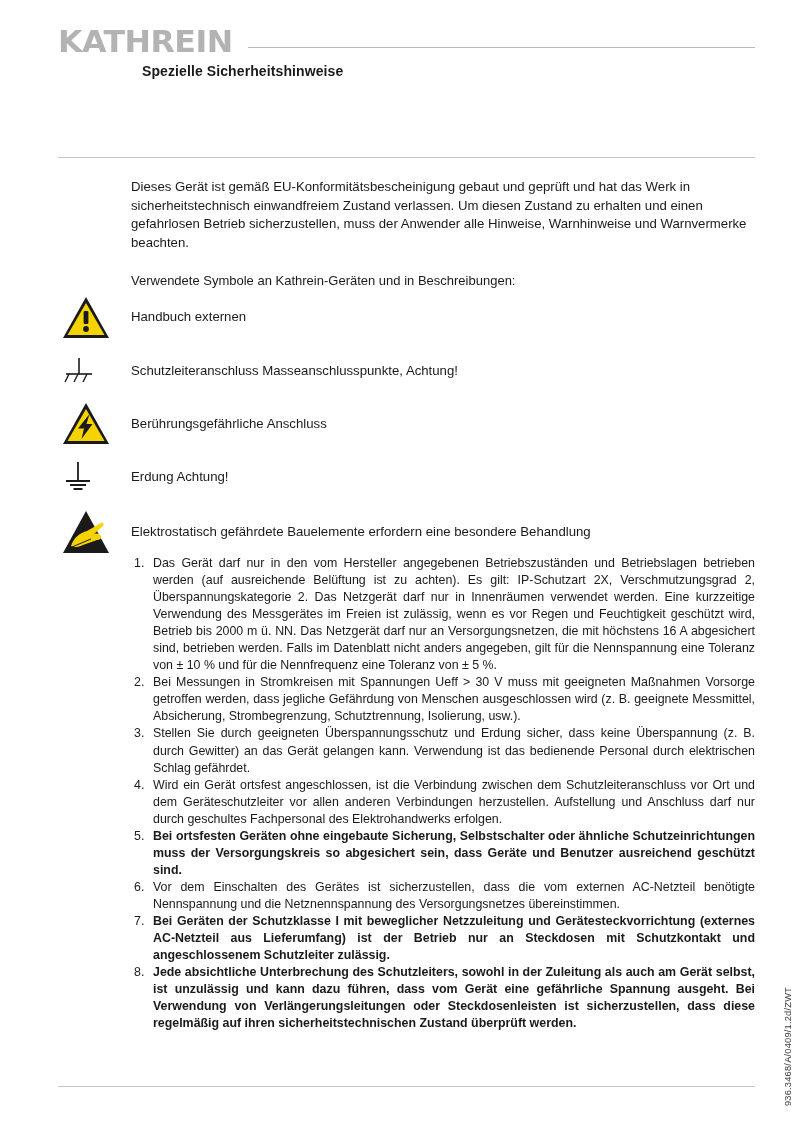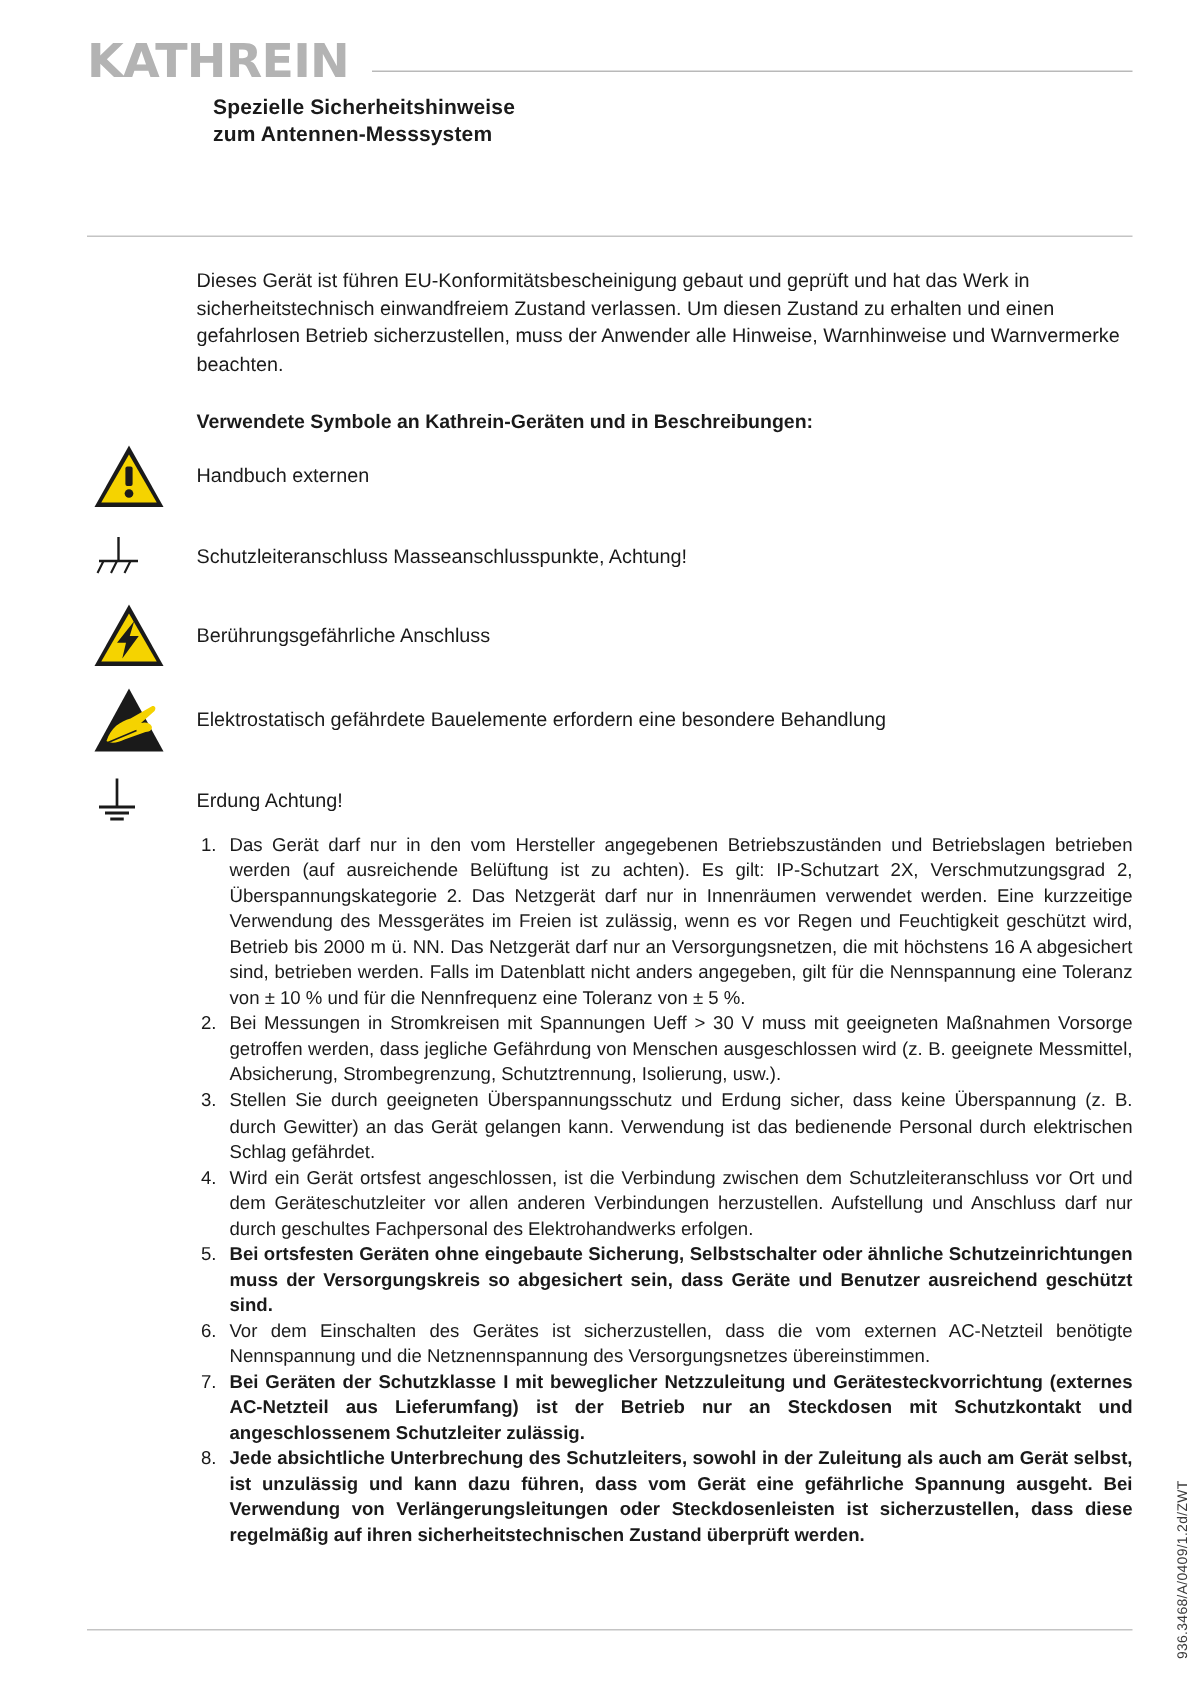--- a/index.html
+++ b/index.html
@@ -83,21 +83,21 @@
   .intro {
     font-size: 13.2px;
     line-height: 1.42;
     text-align: left;
     color: #1a1a1a;
     margin: 0;
   }
   .symbols-heading {
     margin: 20px 0 16px 0;
     font-size: 13px;
-    font-weight: bold;
+    font-weight: normal;
     color: #1a1a1a;
   }
 
   
   .symbol-list {
     position: absolute;
     left: 55px;
     top: 288px;
     width: 700px;
   }
@@ -173,28 +173,27 @@
 </head>
 <body>
 
 <div class="page">
 
   <div class="header">
     <div class="logo">KATHREIN</div>
     <div class="logo-rule"></div>
     <div class="doc-title">
       <span>Spezielle Sicherheitshinweise</span>
-      <span class="line2">zum Antennen-Messsystem</span>
     </div>
   </div>
 
   <div class="rule rule-top"></div>
 
   <div class="content">
-    <p class="intro">Dieses Gerät ist führen EU-Konformitätsbescheinigung gebaut und geprüft und hat das Werk in sicherheitstechnisch einwandfreiem Zustand verlassen. Um diesen Zustand zu erhalten und einen gefahrlosen Betrieb sicherzustellen, muss der Anwender alle Hinweise, Warnhinweise und Warnvermerke beachten.</p>
+    <p class="intro">Dieses Gerät ist gemäß EU-Konformitätsbescheinigung gebaut und geprüft und hat das Werk in sicherheitstechnisch einwandfreiem Zustand verlassen. Um diesen Zustand zu erhalten und einen gefahrlosen Betrieb sicherzustellen, muss der Anwender alle Hinweise, Warnhinweise und Warnvermerke beachten.</p>
     <p class="symbols-heading">Verwendete Symbole an Kathrein-Geräten und in Beschreibungen:</p>
   </div>
 
   <div class="symbol-list">
 
     <div class="symbol-row r1">
       <div class="symbol-icon">
         <svg width="50" height="45" viewBox="0 0 50 45" aria-hidden="true">
           <polygon points="25,2 48,43 2,43" fill="#1a1a1a"></polygon>
           <polygon points="25,8 43.5,40 6.5,40" fill="#f5d300"></polygon>
@@ -222,43 +221,43 @@
       <div class="symbol-icon">
         <svg width="50" height="45" viewBox="0 0 50 45" aria-hidden="true">
           <polygon points="25,2 48,43 2,43" fill="#1a1a1a"></polygon>
           <polygon points="25,8 43.5,40 6.5,40" fill="#f5d300"></polygon>
           <polygon points="28.5,13 17,27.5 23,27.5 20.5,38 31.5,23 25.5,23" fill="#1a1a1a"></polygon>
         </svg>
       </div>
       <div class="symbol-label">Berührungsgefährliche Anschluss</div>
     </div>
 
-    <div class="symbol-row r4">
-      <div class="symbol-icon">
-        <svg width="50" height="46" viewBox="0 0 50 46" aria-hidden="true">
-          <polygon points="25,2 48,44 2,44" fill="#1a1a1a"></polygon>
-          <path d="M10,37 C13,28 19,24 26,22 L40,14 C42,13 43.5,15 42,17 L33,25 C36,24 39,25 40,27 C41,29 39,31 36,31 L22,36 C18,38 13,39 10,37 Z" fill="#f5d300"></path>
-          <path d="M11,38 L30,30" stroke="#1a1a1a" stroke-width="1" fill="none"></path>
-        </svg>
-      </div>
-      <div class="symbol-label">Elektrostatisch gefährdete Bauelemente erfordern eine besondere Behandlung</div>
-    </div>
-
     <div class="symbol-row r5">
       <div class="symbol-icon">
         <svg width="44" height="40" viewBox="0 0 44 40" aria-hidden="true">
           <line x1="17" y1="5" x2="17" y2="24" stroke="#1a1a1a" stroke-width="1.8"></line>
           <line x1="5" y1="24" x2="29" y2="24" stroke="#1a1a1a" stroke-width="2"></line>
           <line x1="9" y1="28" x2="25" y2="28" stroke="#1a1a1a" stroke-width="2"></line>
           <line x1="12.5" y1="32" x2="21.5" y2="32" stroke="#1a1a1a" stroke-width="2"></line>
         </svg>
       </div>
       <div class="symbol-label">Erdung Achtung!</div>
     </div>
 
+    <div class="symbol-row r4">
+      <div class="symbol-icon">
+        <svg width="50" height="46" viewBox="0 0 50 46" aria-hidden="true">
+          <polygon points="25,2 48,44 2,44" fill="#1a1a1a"></polygon>
+          <path d="M10,37 C13,28 19,24 26,22 L40,14 C42,13 43.5,15 42,17 L33,25 C36,24 39,25 40,27 C41,29 39,31 36,31 L22,36 C18,38 13,39 10,37 Z" fill="#f5d300"></path>
+          <path d="M11,38 L30,30" stroke="#1a1a1a" stroke-width="1" fill="none"></path>
+        </svg>
+      </div>
+      <div class="symbol-label">Elektrostatisch gefährdete Bauelemente erfordern eine besondere Behandlung</div>
+    </div>
+
   </div>
 
   <div class="numbered">
 
     <div class="item">
       <div class="item-num">1.</div>
       <div class="item-text just">Das Gerät darf nur in den vom Hersteller angegebenen Betriebszuständen und Betriebslagen betrieben werden (auf ausreichende Belüftung ist zu achten). Es gilt: IP-Schutzart 2X, Verschmutzungsgrad 2, Überspannungskategorie 2. Das Netzgerät darf  nur in Innenräumen verwendet werden. Eine kurzzeitige Verwendung des Messgerätes im Freien ist zulässig, wenn es vor Regen und Feuchtigkeit geschützt wird, Betrieb bis 2000 m ü. NN. Das Netzgerät darf nur an Versorgungsnetzen, die mit höchstens 16 A abgesichert sind, betrieben werden. Falls im Datenblatt nicht anders angegeben, gilt für die Nennspannung eine Toleranz von ± 10 % und für die Nennfrequenz eine Toleranz von ± 5 %.</div>
     </div>
 
     <div class="item">

